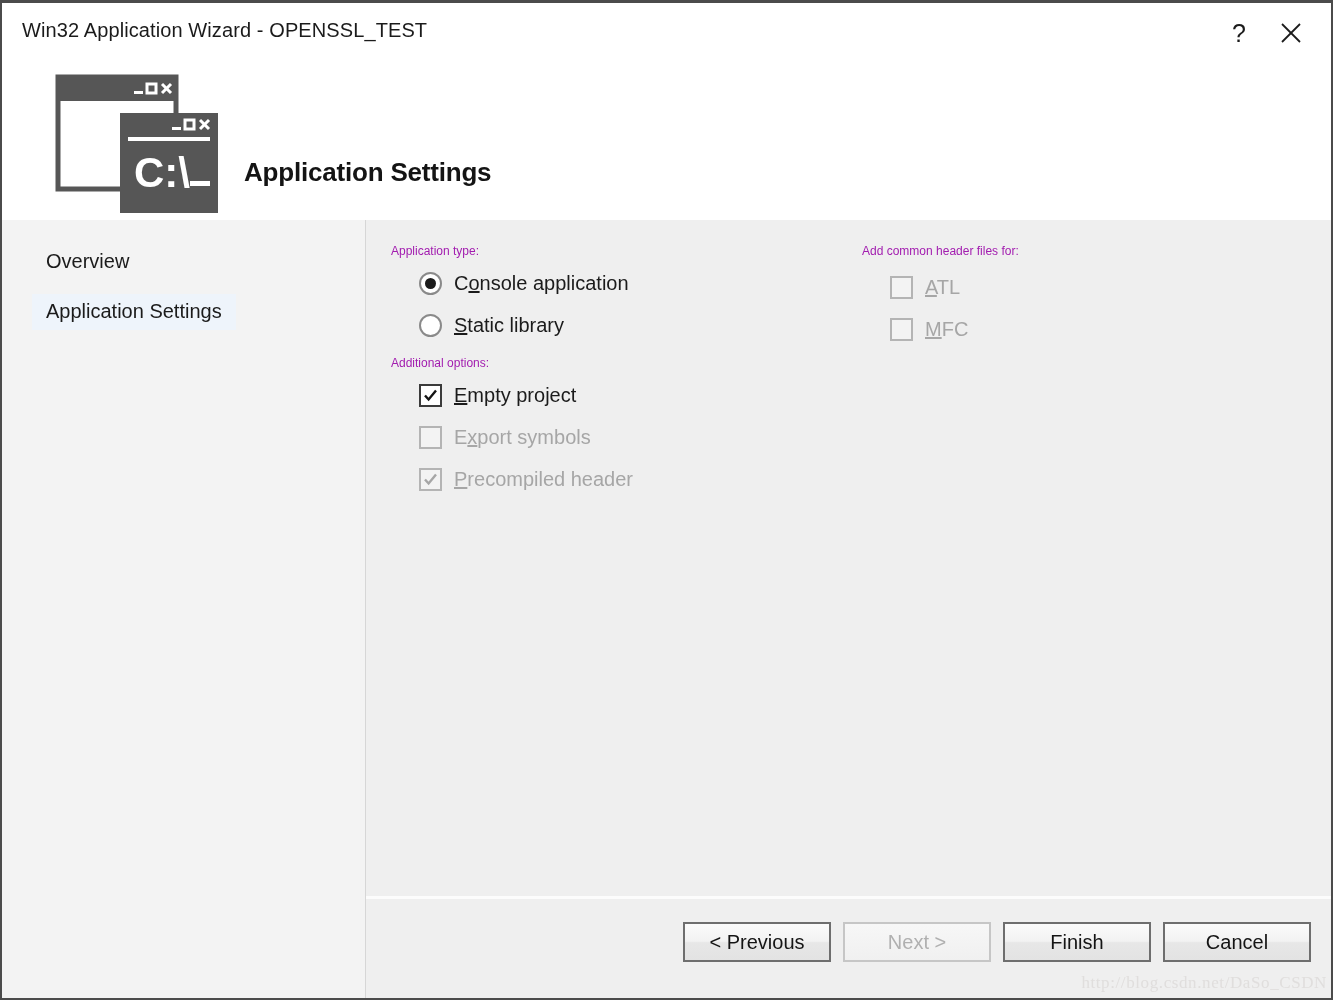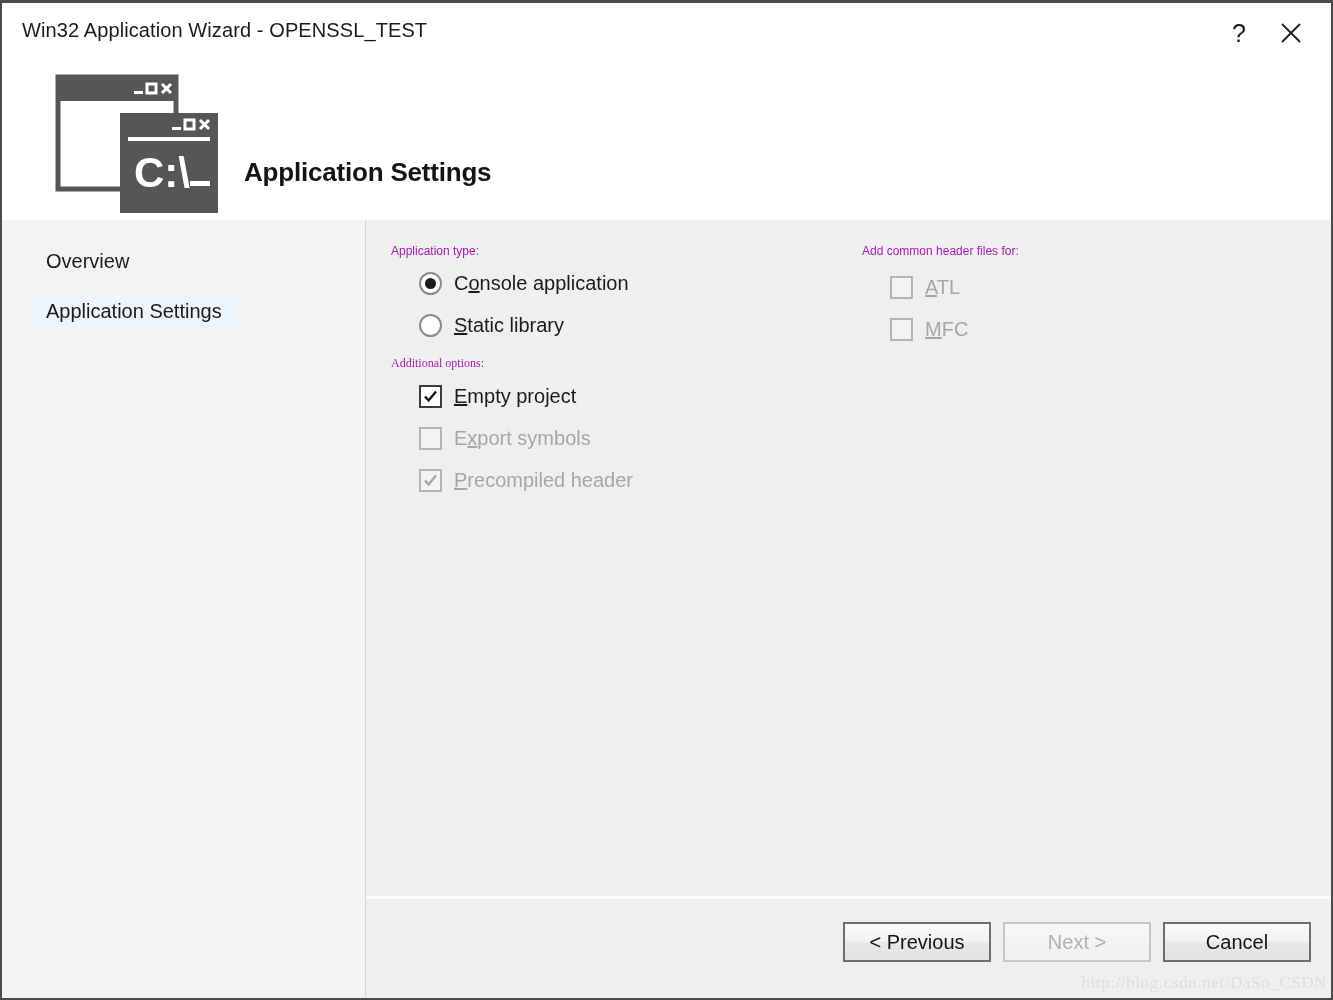--- a/index.html
+++ b/index.html
@@ -317,21 +317,21 @@
             <span class="radio checked"></span>
             <span class="opt-label"><span>C</span><span class="acc">o</span><span>nsole application</span></span>
           </div>
 
 
           <div class="opt-row">
             <span class="radio"></span>
             <span class="opt-label"><span></span><span class="acc">S</span><span>tatic library</span></span>
           </div>
 
-          <div class="group-label" style="margin-top:14px;font-family:Liberation Serif, serif;">Additional options:</div>
+          <div class="group-label" style="margin-top:14px;">Additional options:</div>
 
           <div class="opt-row">
             <span class="checkbox checked">
               <svg class="tick" width="15" height="15" viewBox="0 0 15 15" aria-hidden="true">
                 <polyline points="2,7.5 5.6,11.5 13,2.5" fill="none" stroke="#141414" stroke-width="2.4"></polyline>
               </svg>
             </span>
             <span class="opt-label"><span></span><span class="acc">E</span><span>mpty project</span></span>
           </div>
 
@@ -372,20 +372,21 @@
           </div>
 
         </div>
 
       </div>
 
       <div class="footer">
         <div class="btn-row">
           <button class="btn">&lt; Previous</button>
           <button class="btn disabled" disabled="">Next &gt;</button>
+          <button class="btn">Finish</button>
           <button class="btn">Cancel</button>
         </div>
         <div class="watermark">http://blog.csdn.net/DaSo_CSDN</div>
       </div>
 
     </div>
   </div>
 </div>
 
 </body></html>

